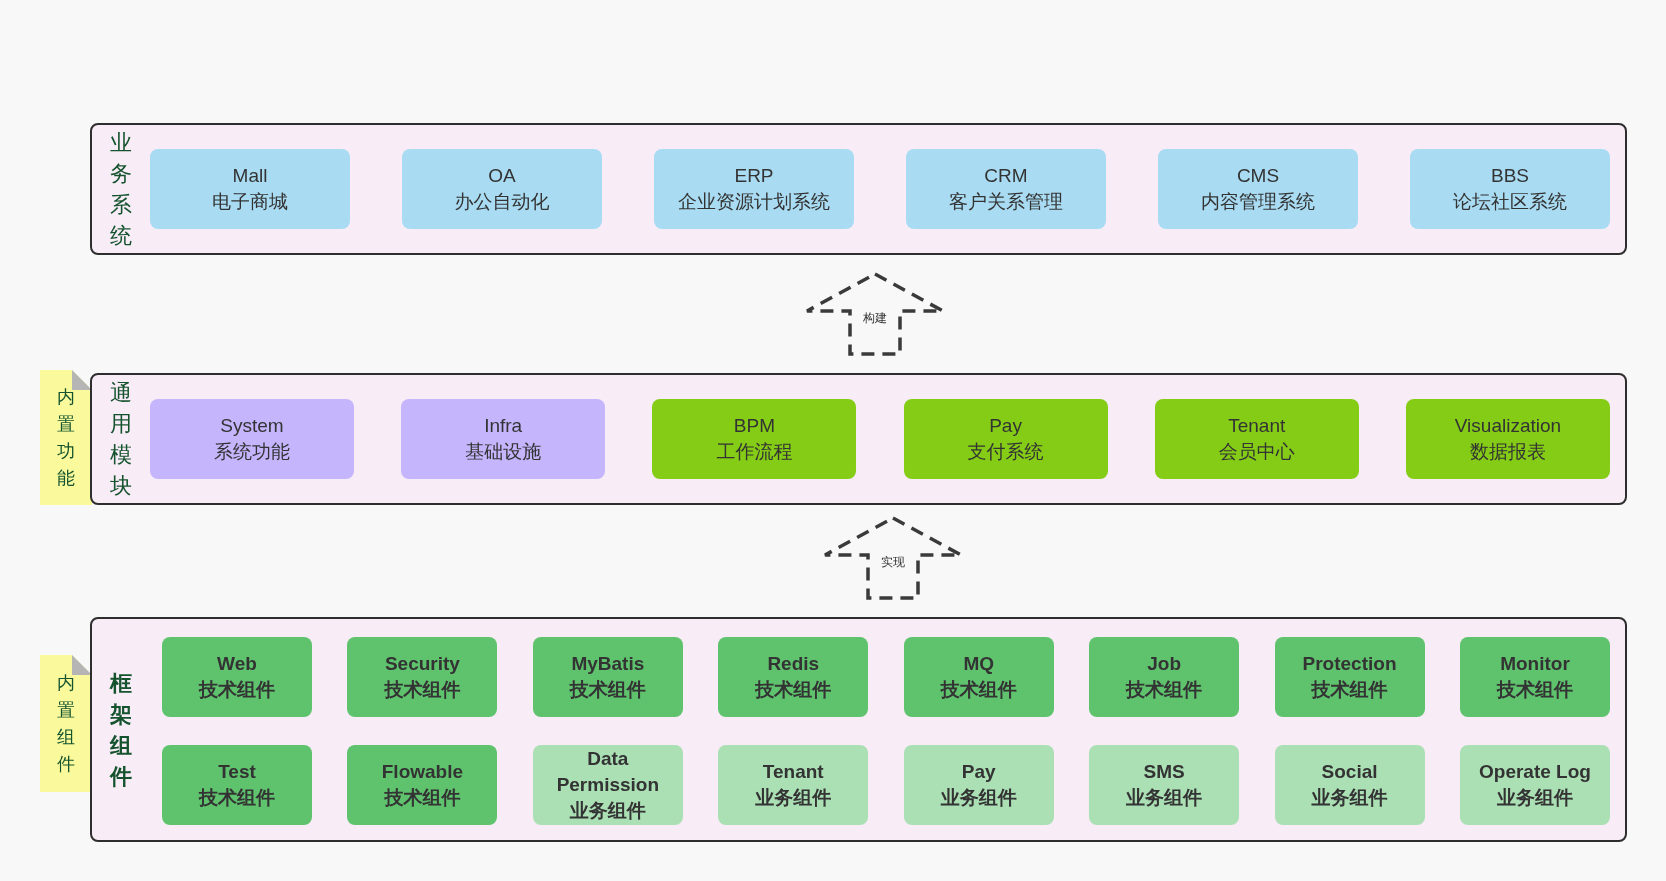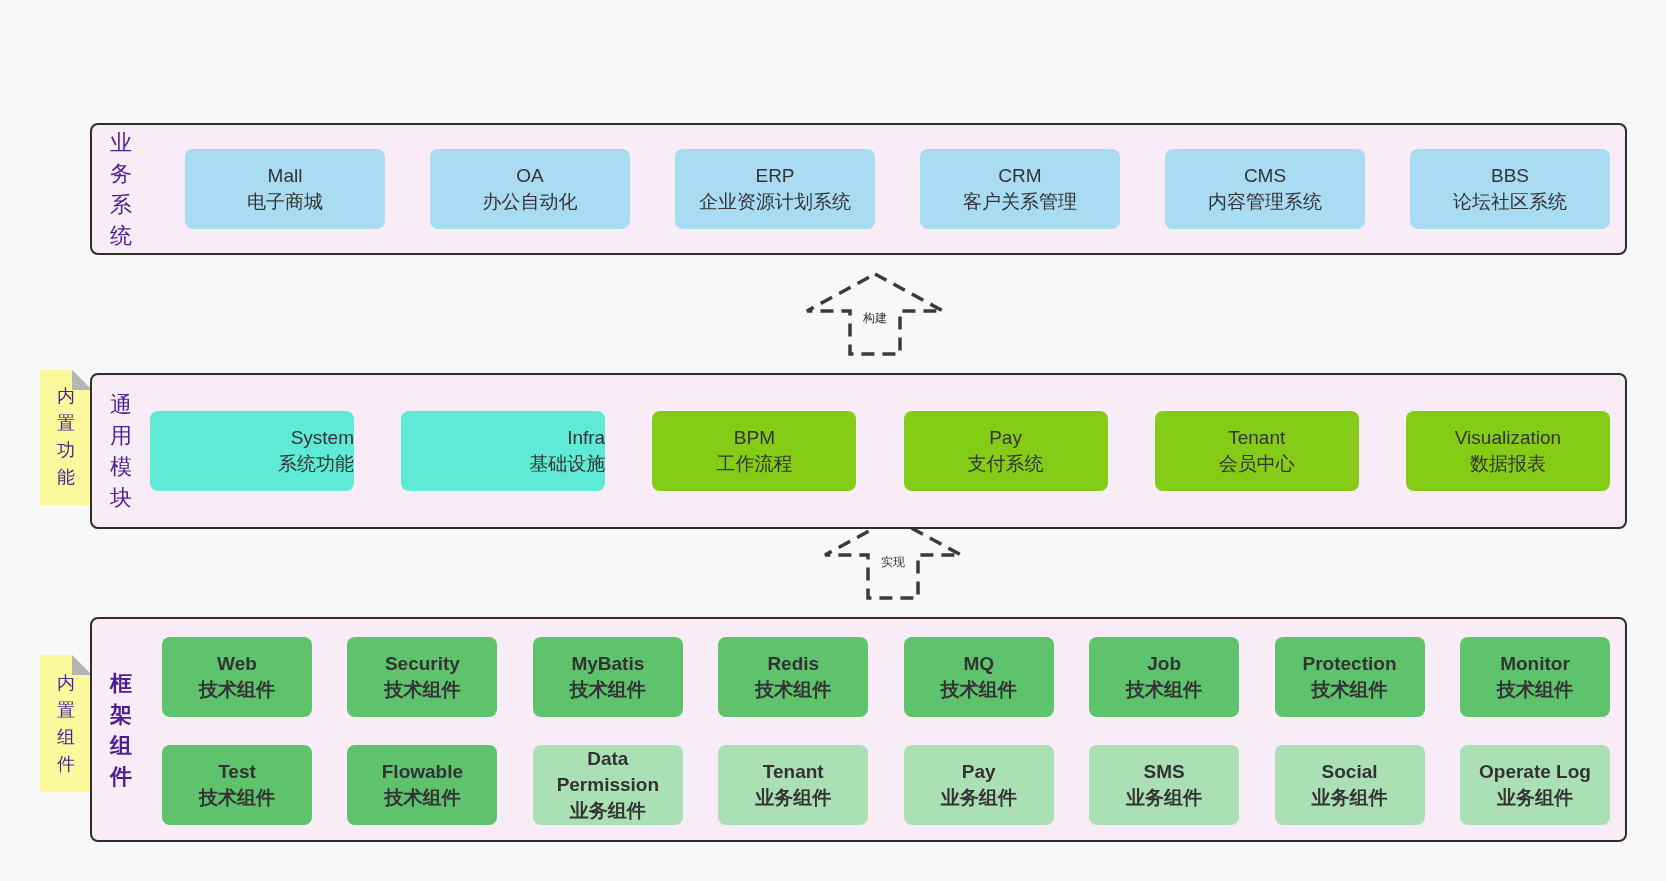--- a/index.html
+++ b/index.html
@@ -6,51 +6,51 @@
   .canvas{position:relative;width:1666px;height:881px;background:#f8f8f8;
           font-family:"Liberation Sans",sans-serif;color:#333;overflow:hidden;}
 
   
   .note{position:absolute;left:40px;width:52px;background:#fafa9c;z-index:1;
         display:flex;align-items:center;justify-content:center;}
   .note::before{content:'';position:absolute;top:0;right:0;width:20px;height:20px;
         background:#f8f8f8;clip-path:polygon(0 0,100% 0,100% 100%);}
   .note::after{content:'';position:absolute;top:0;right:0;width:20px;height:20px;
         background:#b5b5b5;clip-path:polygon(0 0,100% 100%,0 100%);}
-  .note1{top:370px;height:135px;font-family:Liberation Mono, monospace;}
+  .note1{top:370px;height:135px;}
   .note2{top:655px;height:137px;}
 
   
   .band{position:absolute;left:90px;width:1537px;background:#f8ecf6;
         border:2px solid #2e2e2e;border-radius:8px;box-sizing:border-box;
         display:flex;z-index:2;}
   .band-top{top:123px;height:132px;}
-  .band-mid{top:373px;height:156px;}
+  .band-mid{top:373px;height:132px;}
   .band-bot{top:617px;height:225px;font-weight:bold;}
   .band-label{width:58px;display:flex;align-items:center;justify-content:center;}
   .vtext{width:24px;word-break:break-all;text-align:center;font-size:22px;
-         line-height:31px;color:#4c1d95;}
+         line-height:31px;color:#14532d;}
   .note .vtext{font-size:18px;line-height:27px;}
 
   .boxrow{flex:1;display:flex;align-items:center;justify-content:space-between;
           padding-right:15px;}
   .rows{flex:1;display:flex;flex-direction:column;justify-content:space-between;
         padding:18px 0 15px 0;}
   .rows .boxrow{flex:none;padding-left:12px;}
 
   
   .box{height:80px;border-radius:8px;display:flex;flex-direction:column;
        align-items:center;justify-content:center;text-align:center;
        font-size:19px;line-height:26px;color:#333;}
   .box .bname{max-width:136px;}
-  .w200{width:200px;margin-left:35px;}
+  .w200{width:200px;}
   .w204{width:204px;}
   .w150{width:150px;}
   .blue{background:#a9dcf3;}
-  .red{background:#5eead4;align-items:flex-end;}
+  .red{background:#c4b5fd;}
   .pink{background:#84cc16;}
   .gdark{background:#5fc36e;}
   .glight{background:#abe0b5;}
 
   
   .arrow{position:absolute;width:142px;height:86px;z-index:1;}
   .arrow1{left:804px;top:271px;}
   .arrow2{left:822px;top:515px;}
   .arrow-label{position:absolute;top:39px;left:50%;transform:translateX(-50%);
        background:#f8f8f8;padding:0 3px;font-size:12px;color:#333;white-space:nowrap;}

